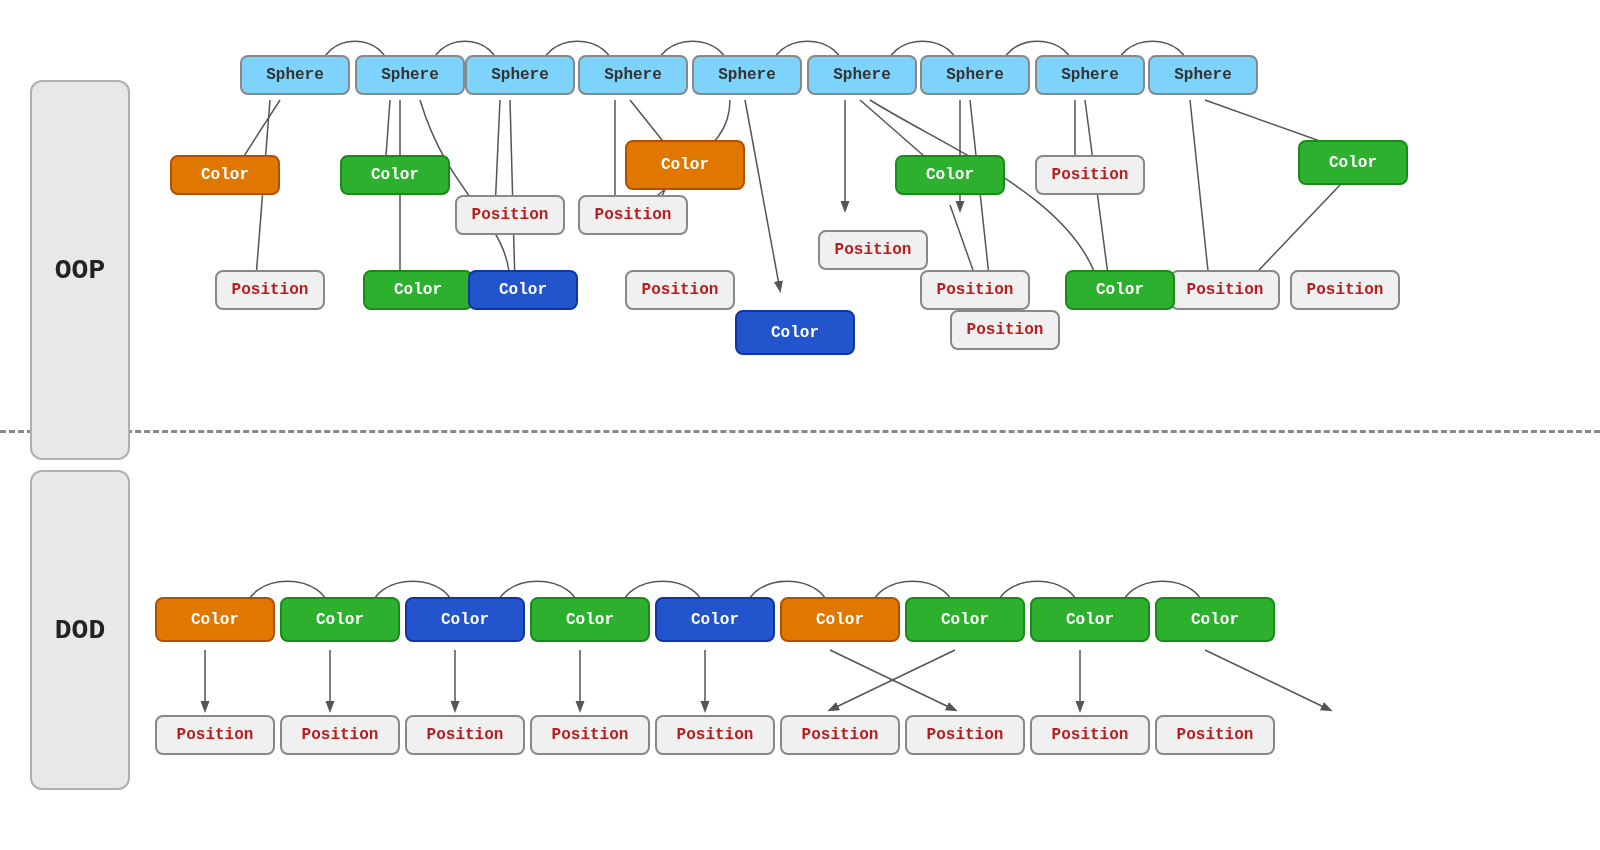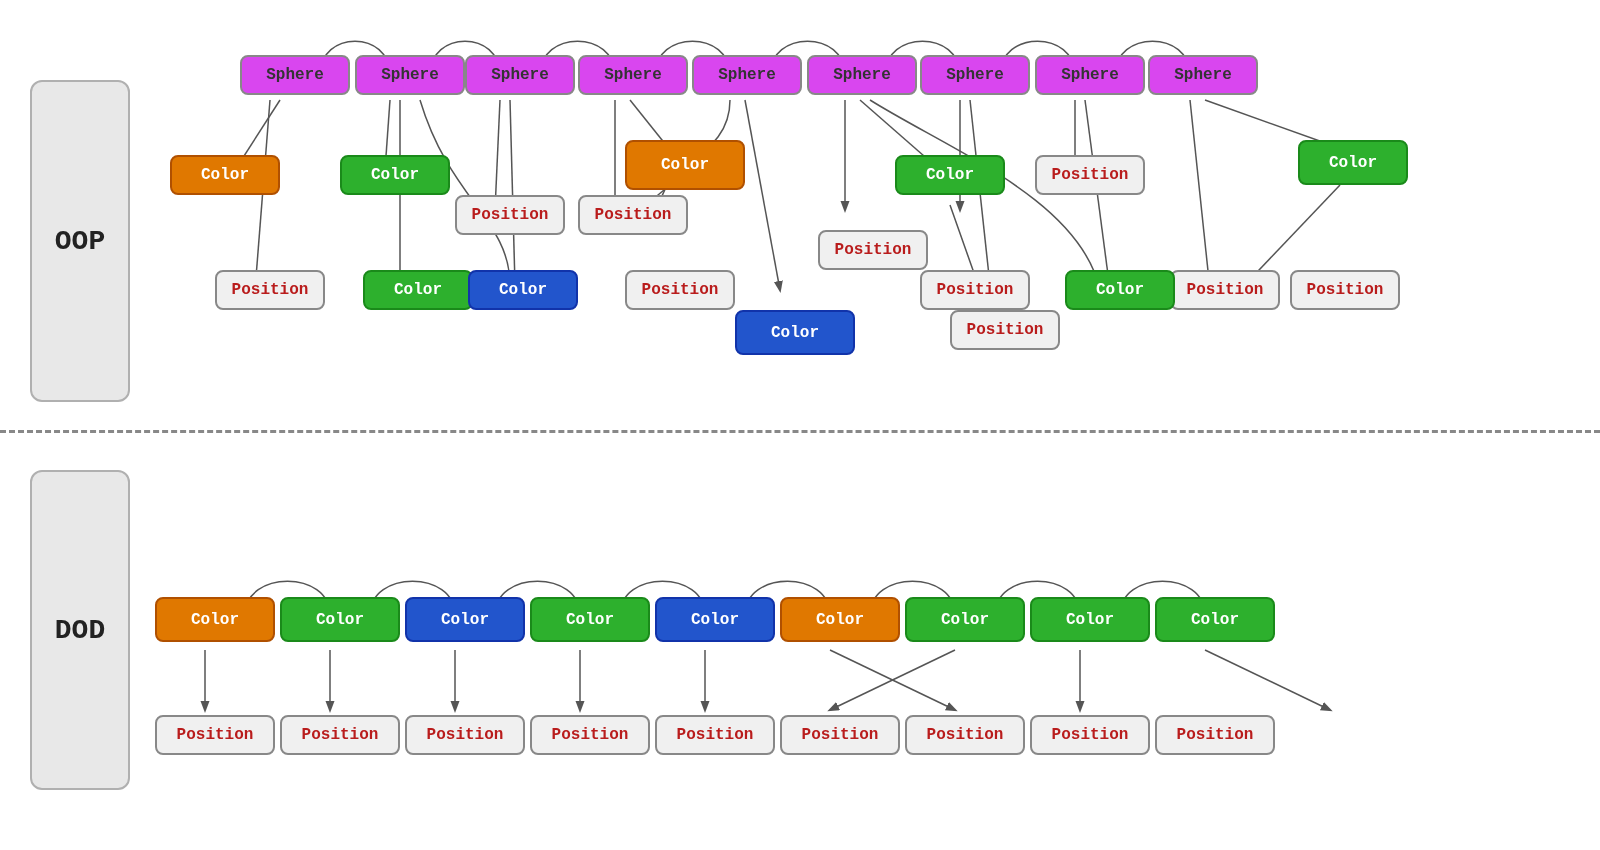--- a/index.html
+++ b/index.html
@@ -30,21 +30,21 @@
       display: flex;
       align-items: center;
       justify-content: center;
       border-radius: 8px;
       font-size: 16px;
       font-weight: 600;
       border: 2px solid #555;
     }
 
     .node-sphere {
-      background: #d946ef;
+      background: #7dd3fc;
       border-color: #888;
       color: #333;
     }
 
     .node-position {
       background: #f0f0f0;
       border-color: #888;
       color: #b91c1c;
     }
 
@@ -78,21 +78,21 @@
     .divider {
       position: absolute;
       border-top: 3px dashed #888;
     }
   </style>
 </head>
 <body>
 
 <div class="divider" style="top:430px; left:0; width:1600px;"></div>
 
-<div class="section-label" style="left:30px; top:80px; width:100px; height:322px;">
+<div class="section-label" style="left:30px; top:80px; width:100px; height:380px;">
   <span>OOP</span>
 </div>
 
 <div class="section-label" style="left:30px; top:470px; width:100px; height:320px;">
   <span>DOD</span>
 </div>
 
 <svg class="arrows">
   <defs>
     <marker id="arrow" markerWidth="8" markerHeight="8" refX="6" refY="3" orient="auto">

